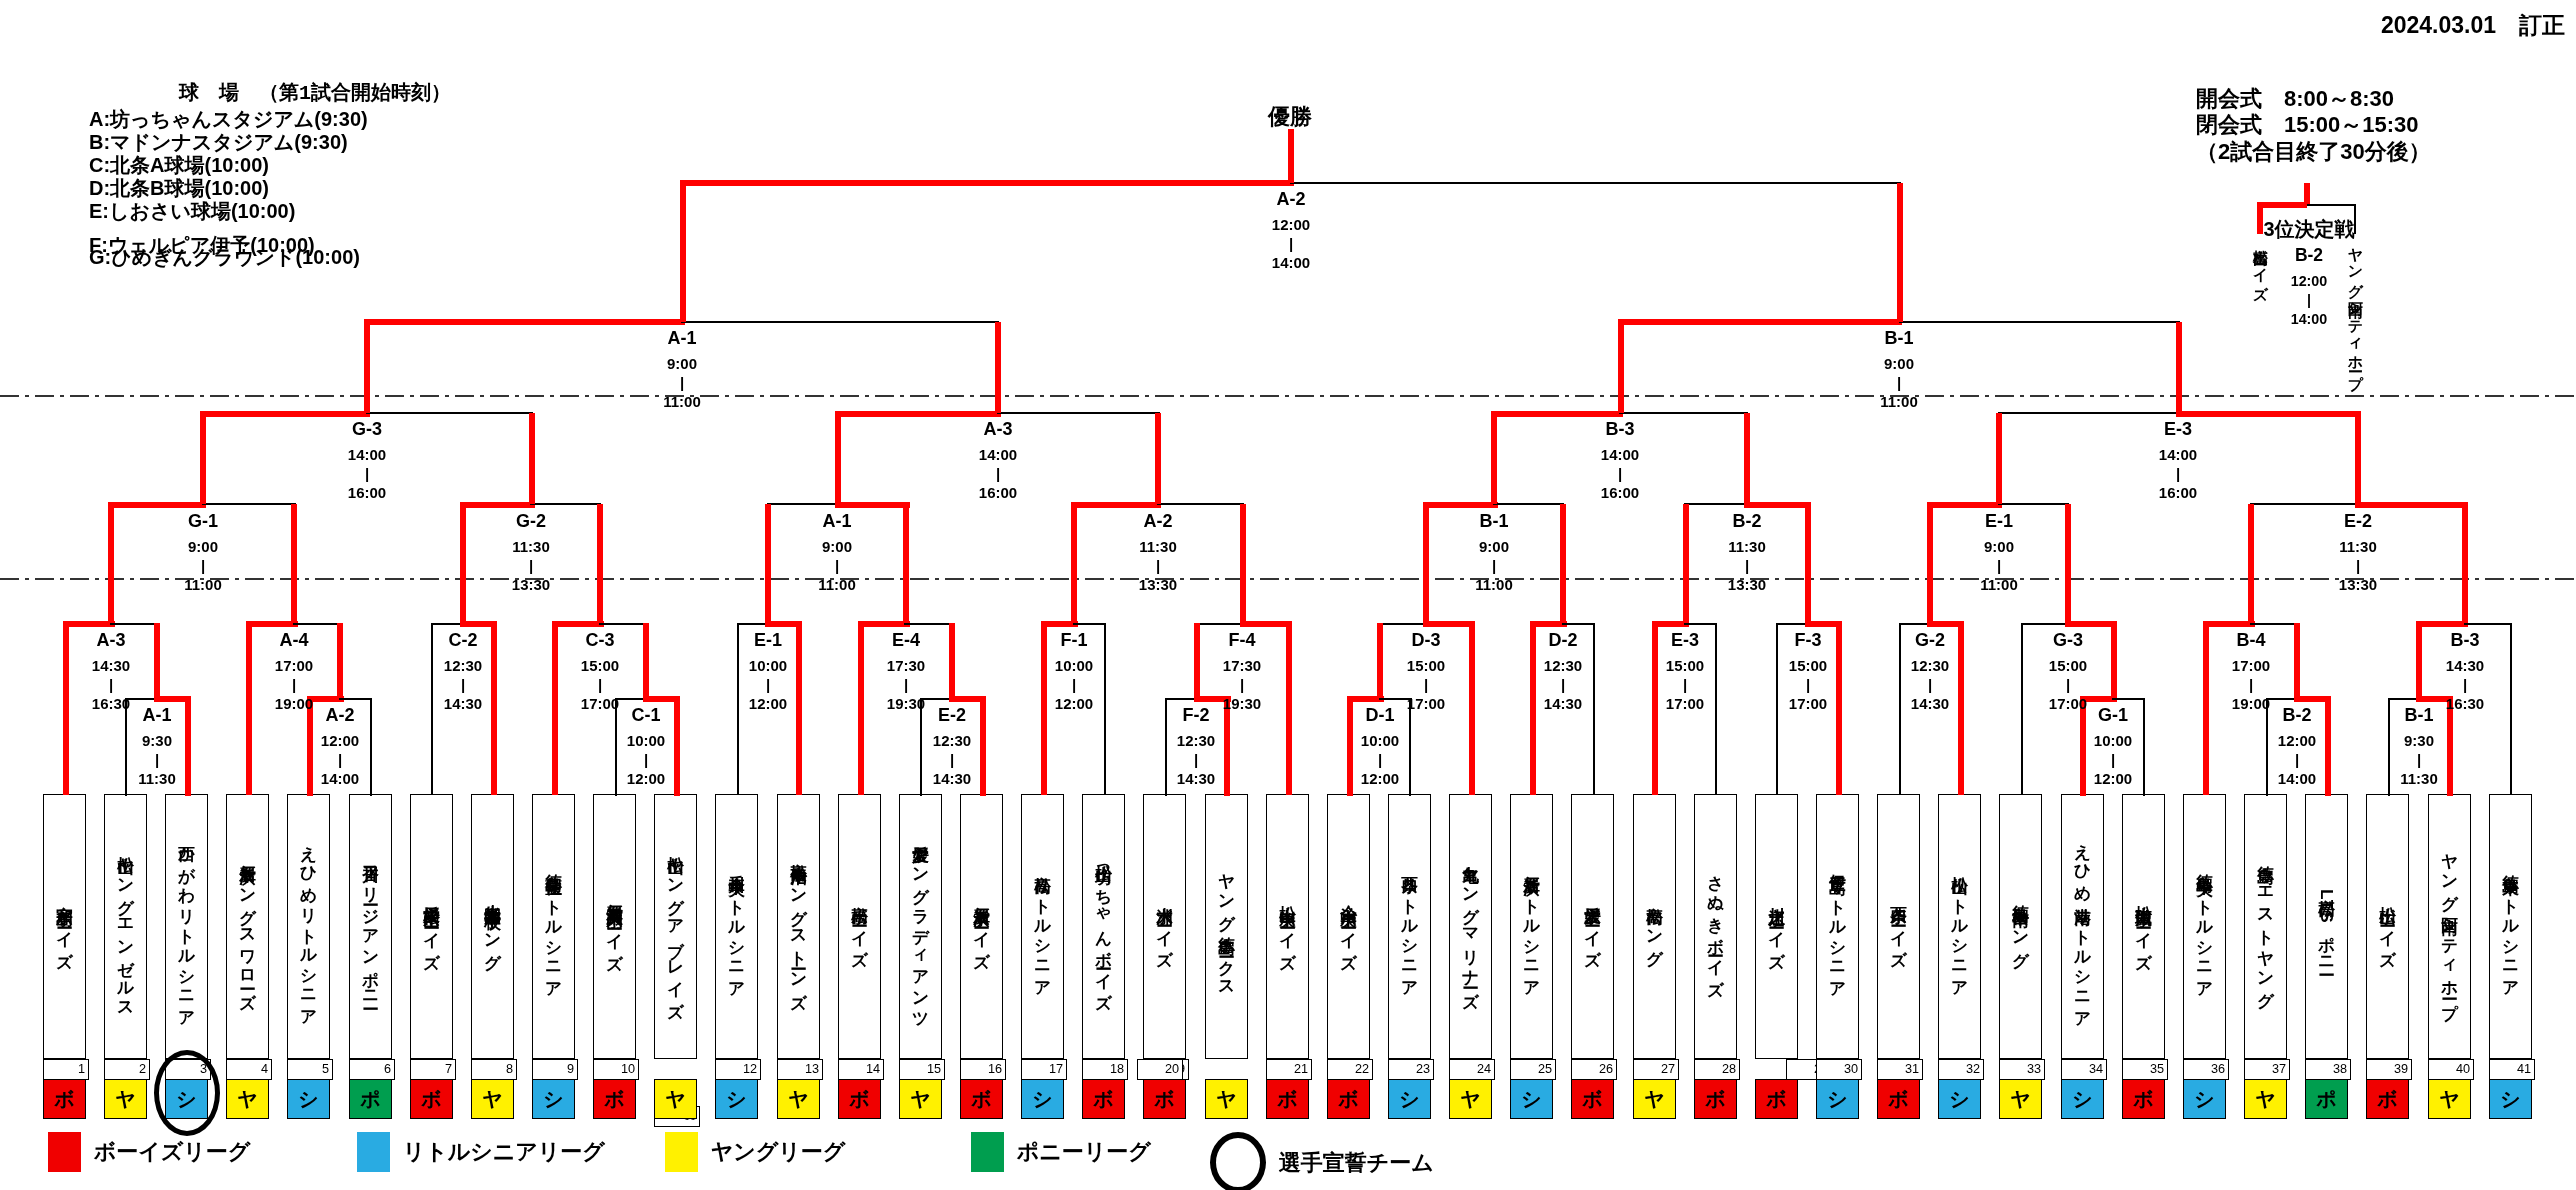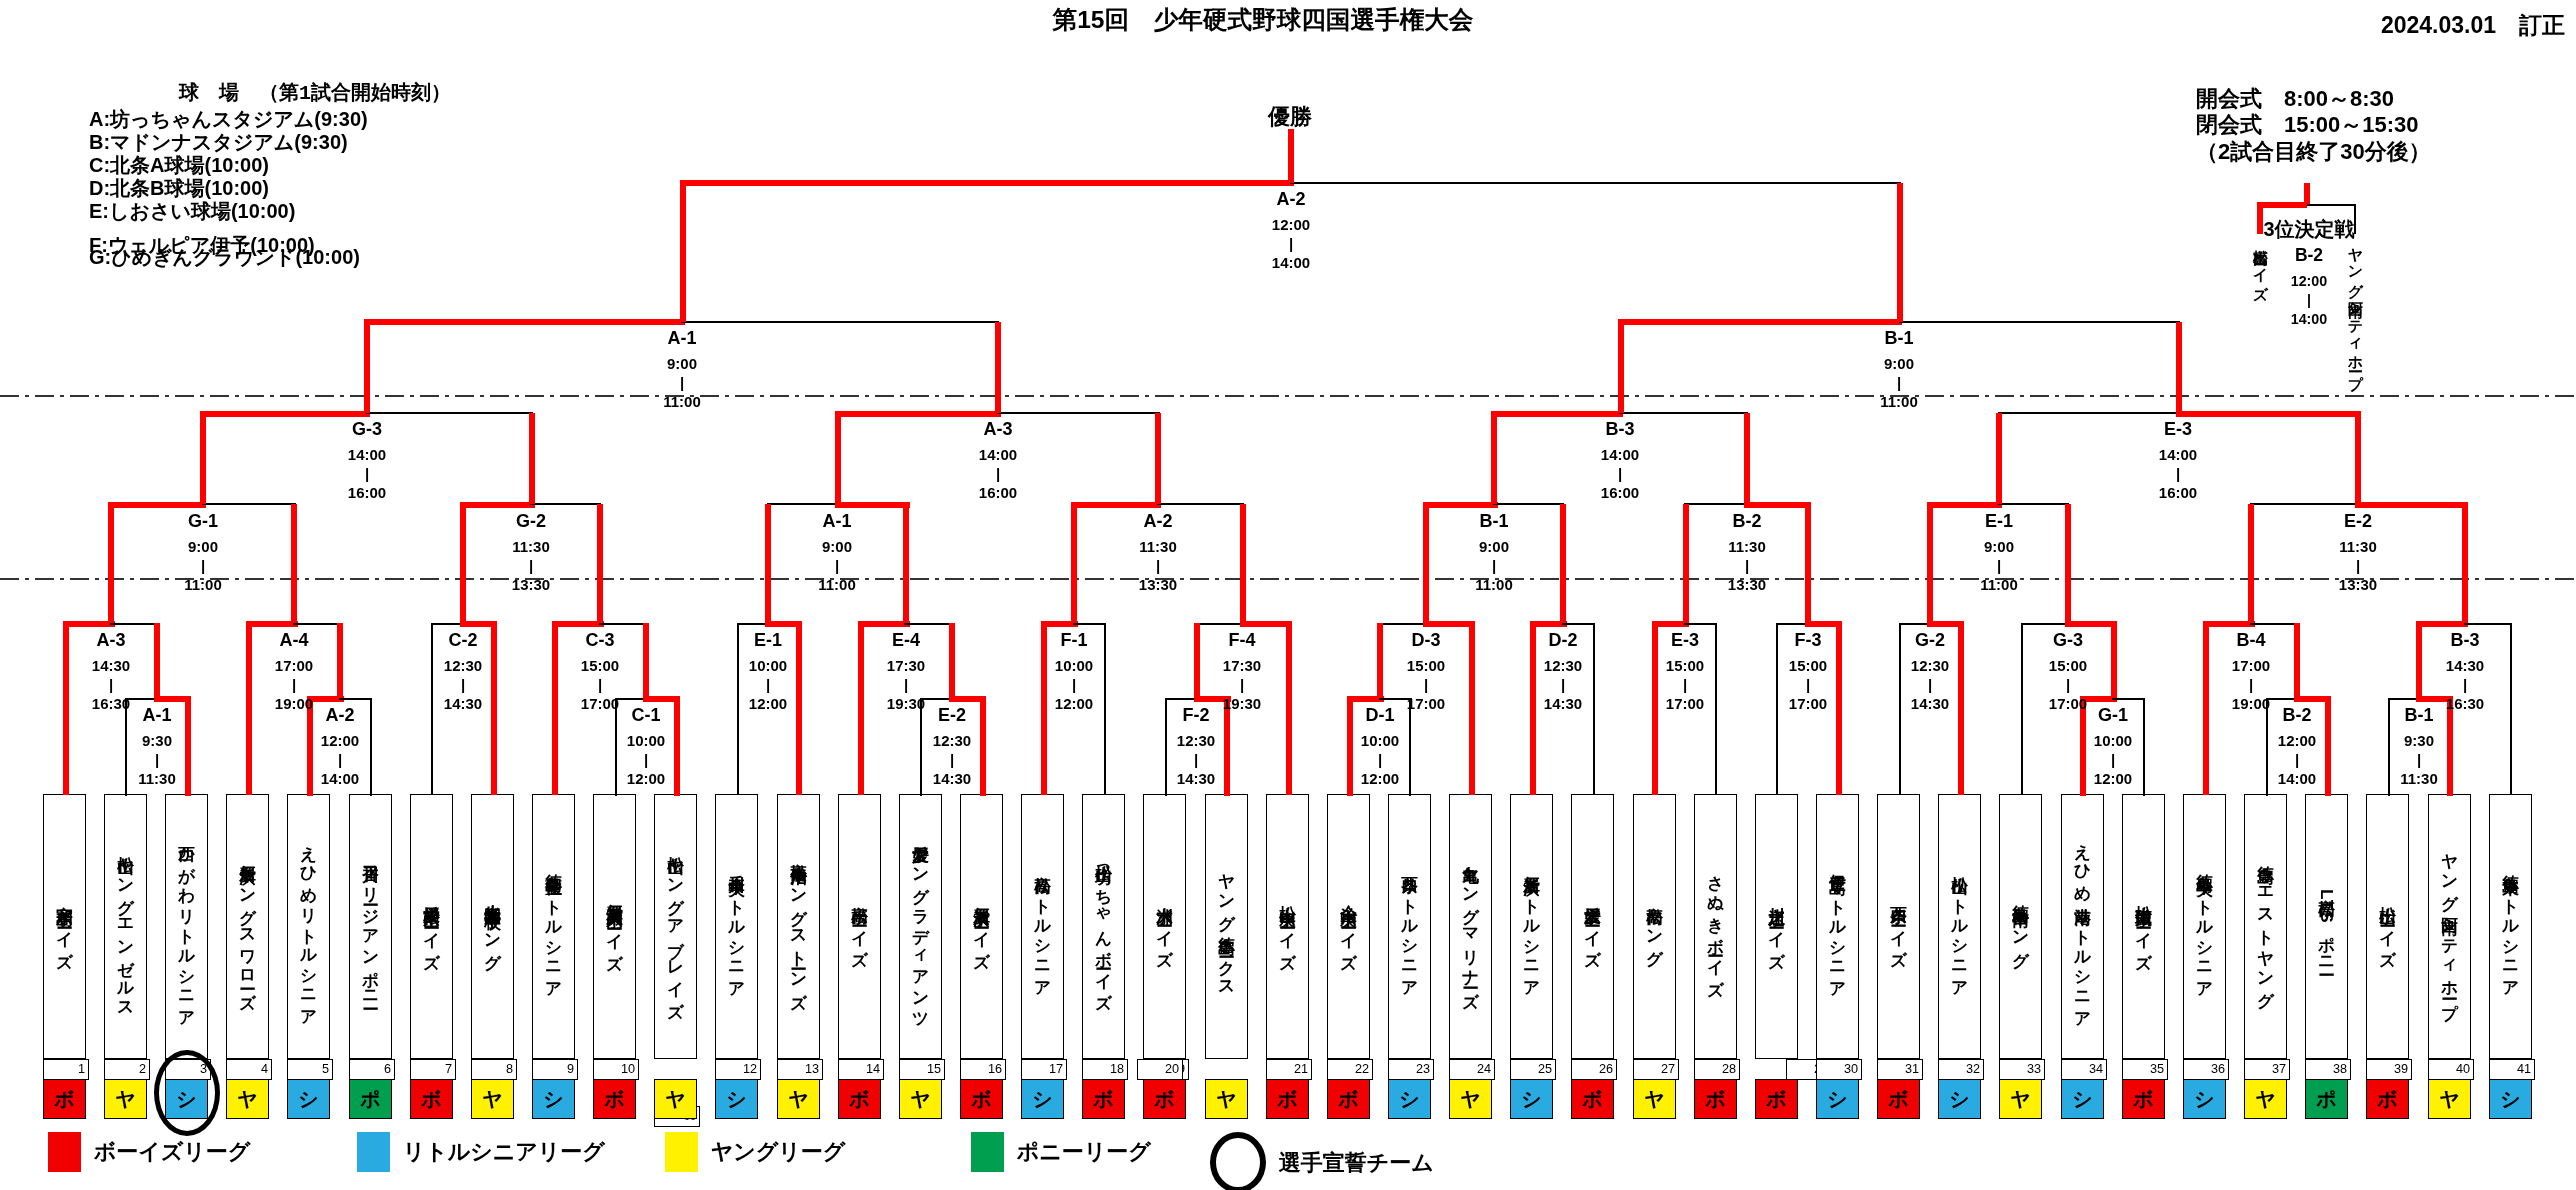--- a/index.html
+++ b/index.html
@@ -35,21 +35,20 @@
   .tp-time{position:absolute;left:2309px;transform:translateX(-50%);font-size:14.3px;font-weight:bold;}
   .vname3{position:absolute;transform:translateX(-50%);writing-mode:vertical-rl;text-orientation:mixed;
           font-size:15px;font-weight:bold;letter-spacing:0.8px;white-space:nowrap;}
 </style>
 </head>
 <body>
 
 <div id="stage">
 
   <div class="title">
-    <div>第15回　少年硬式野球四国選手権大会</div>
   </div>
   <div class="rev">2024.03.01　訂正</div>
 
   <div class="venue-head">球　場　（第1試合開始時刻）</div>
   <div class="venue-item" style="top:108px">A:坊っちゃんスタジアム(9:30)</div>
   <div class="venue-item" style="top:131px">B:マドンナスタジアム(9:30)</div>
   <div class="venue-item" style="top:154px">C:北条A球場(10:00)</div>
   <div class="venue-item" style="top:177px">D:北条B球場(10:00)</div>
   <div class="venue-item" style="top:200px">E:しおさい球場(10:00)</div>
   <div class="venue-item" style="top:234px">F:ウェルピア伊予(10:00)</div>

